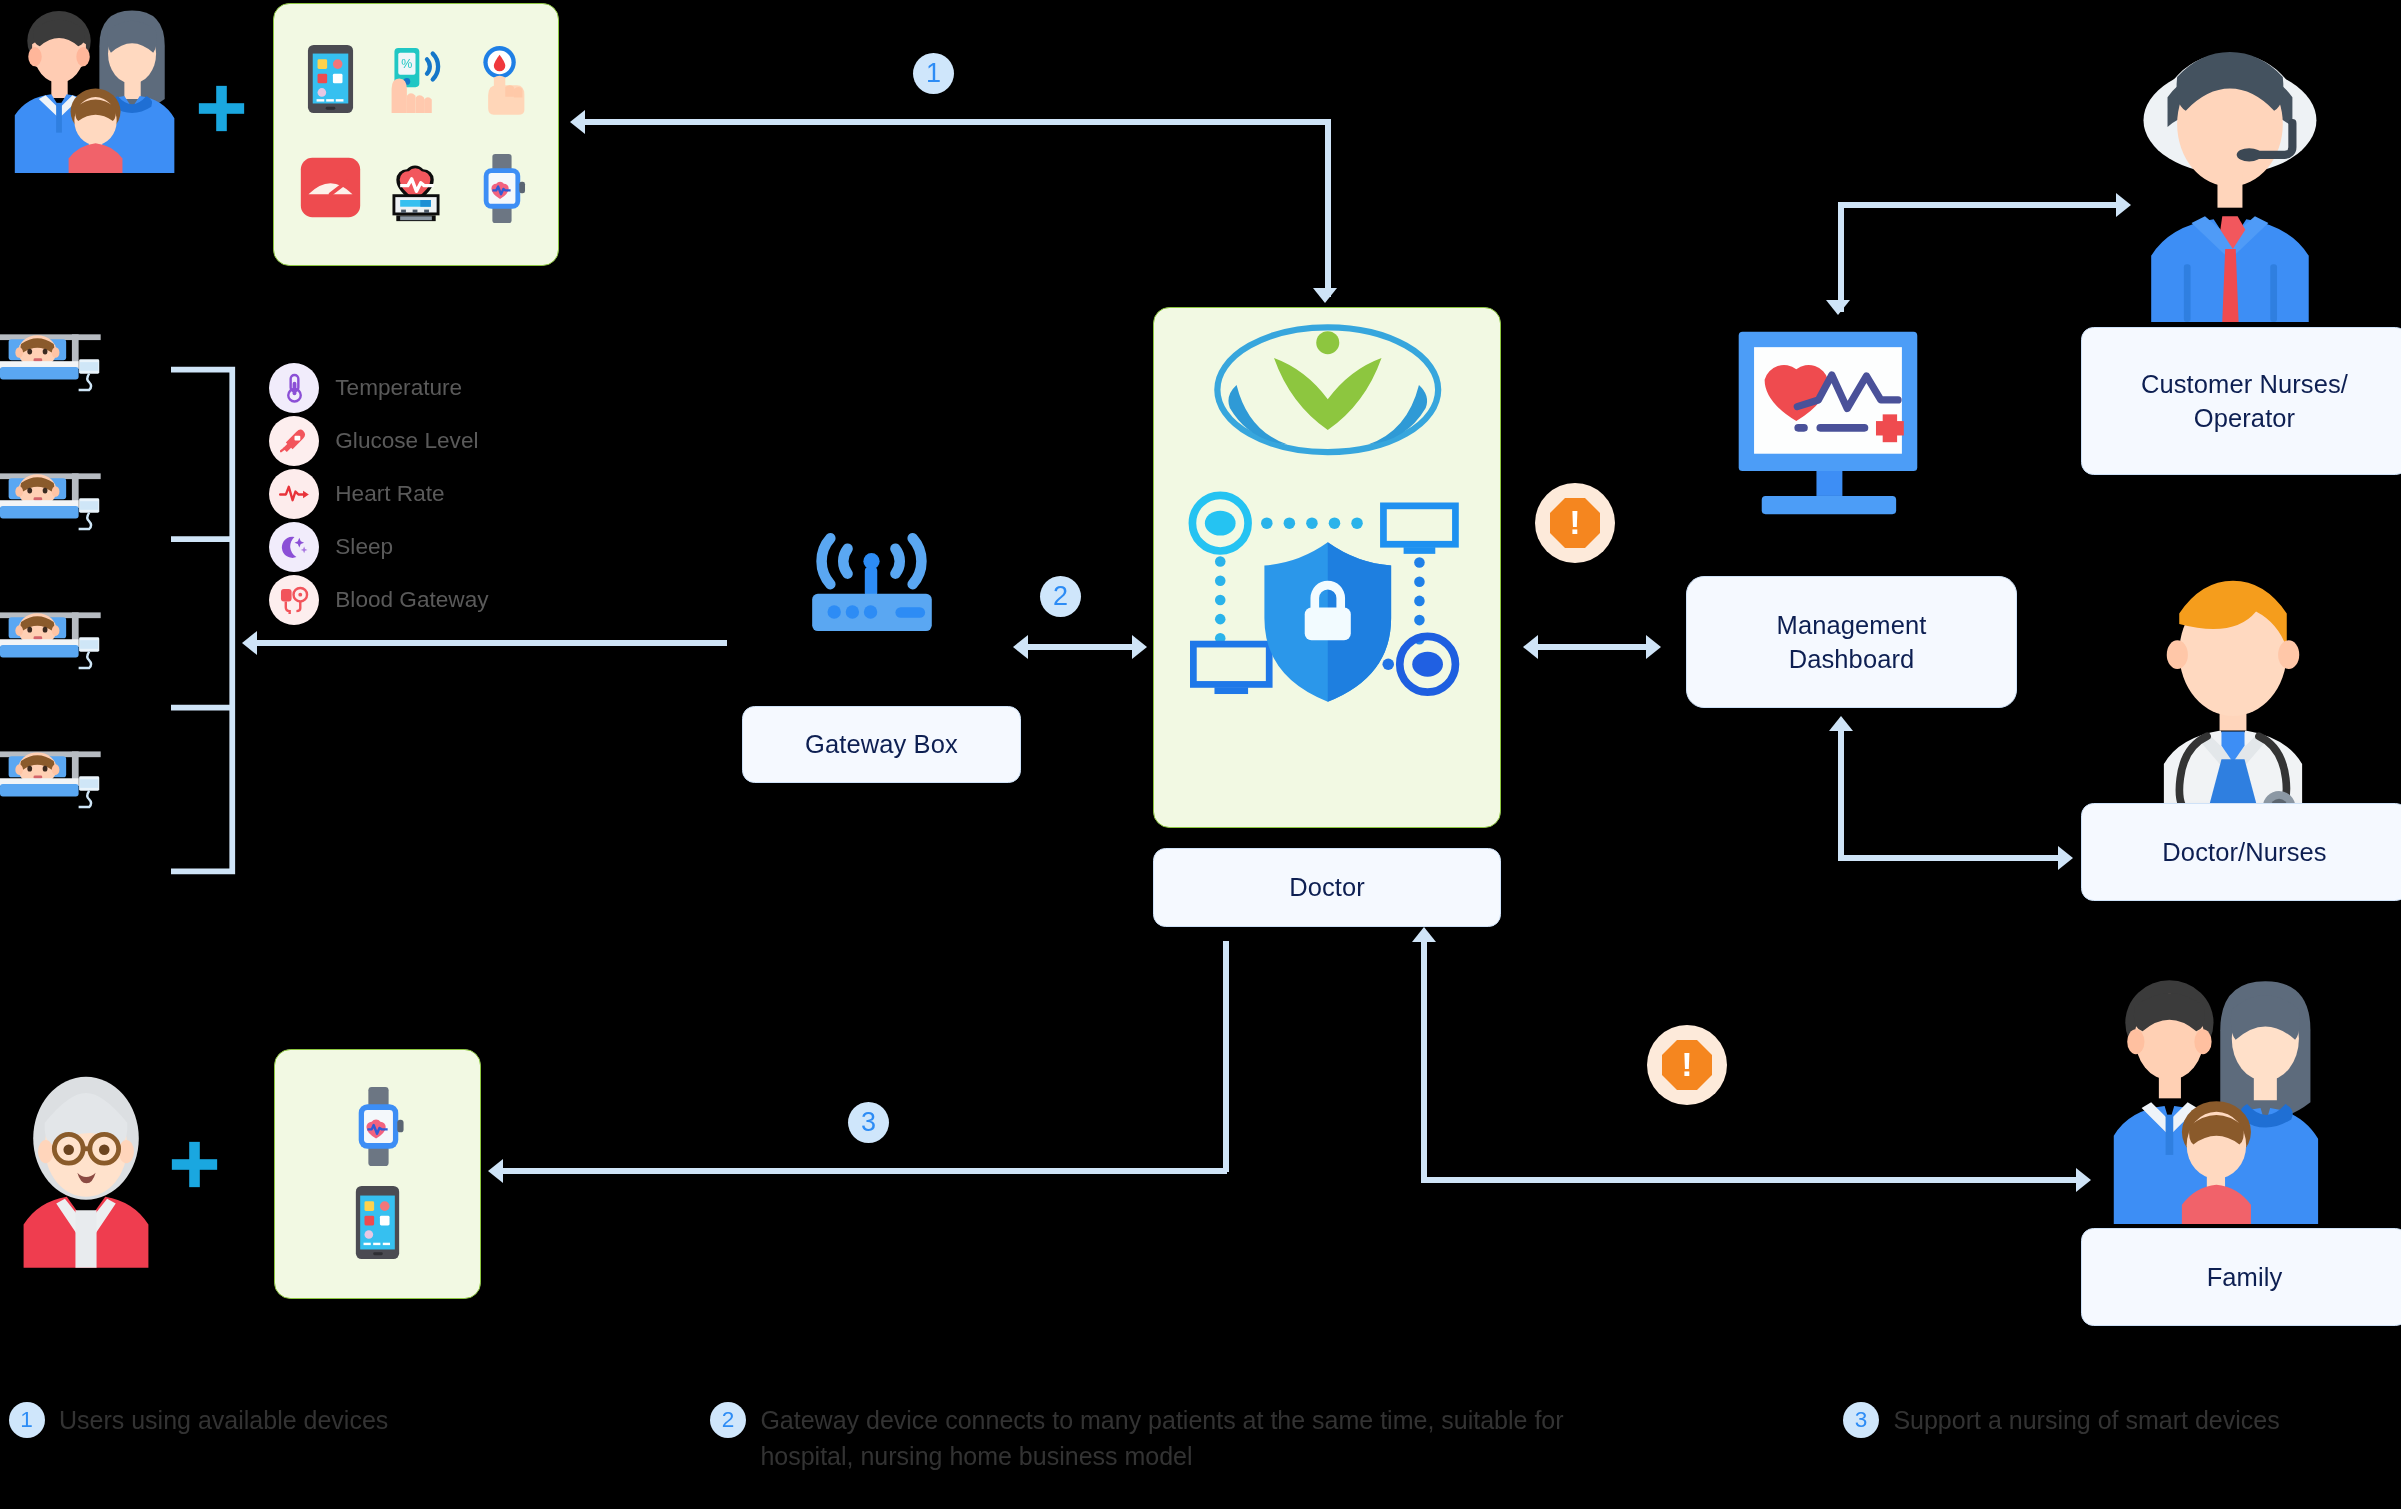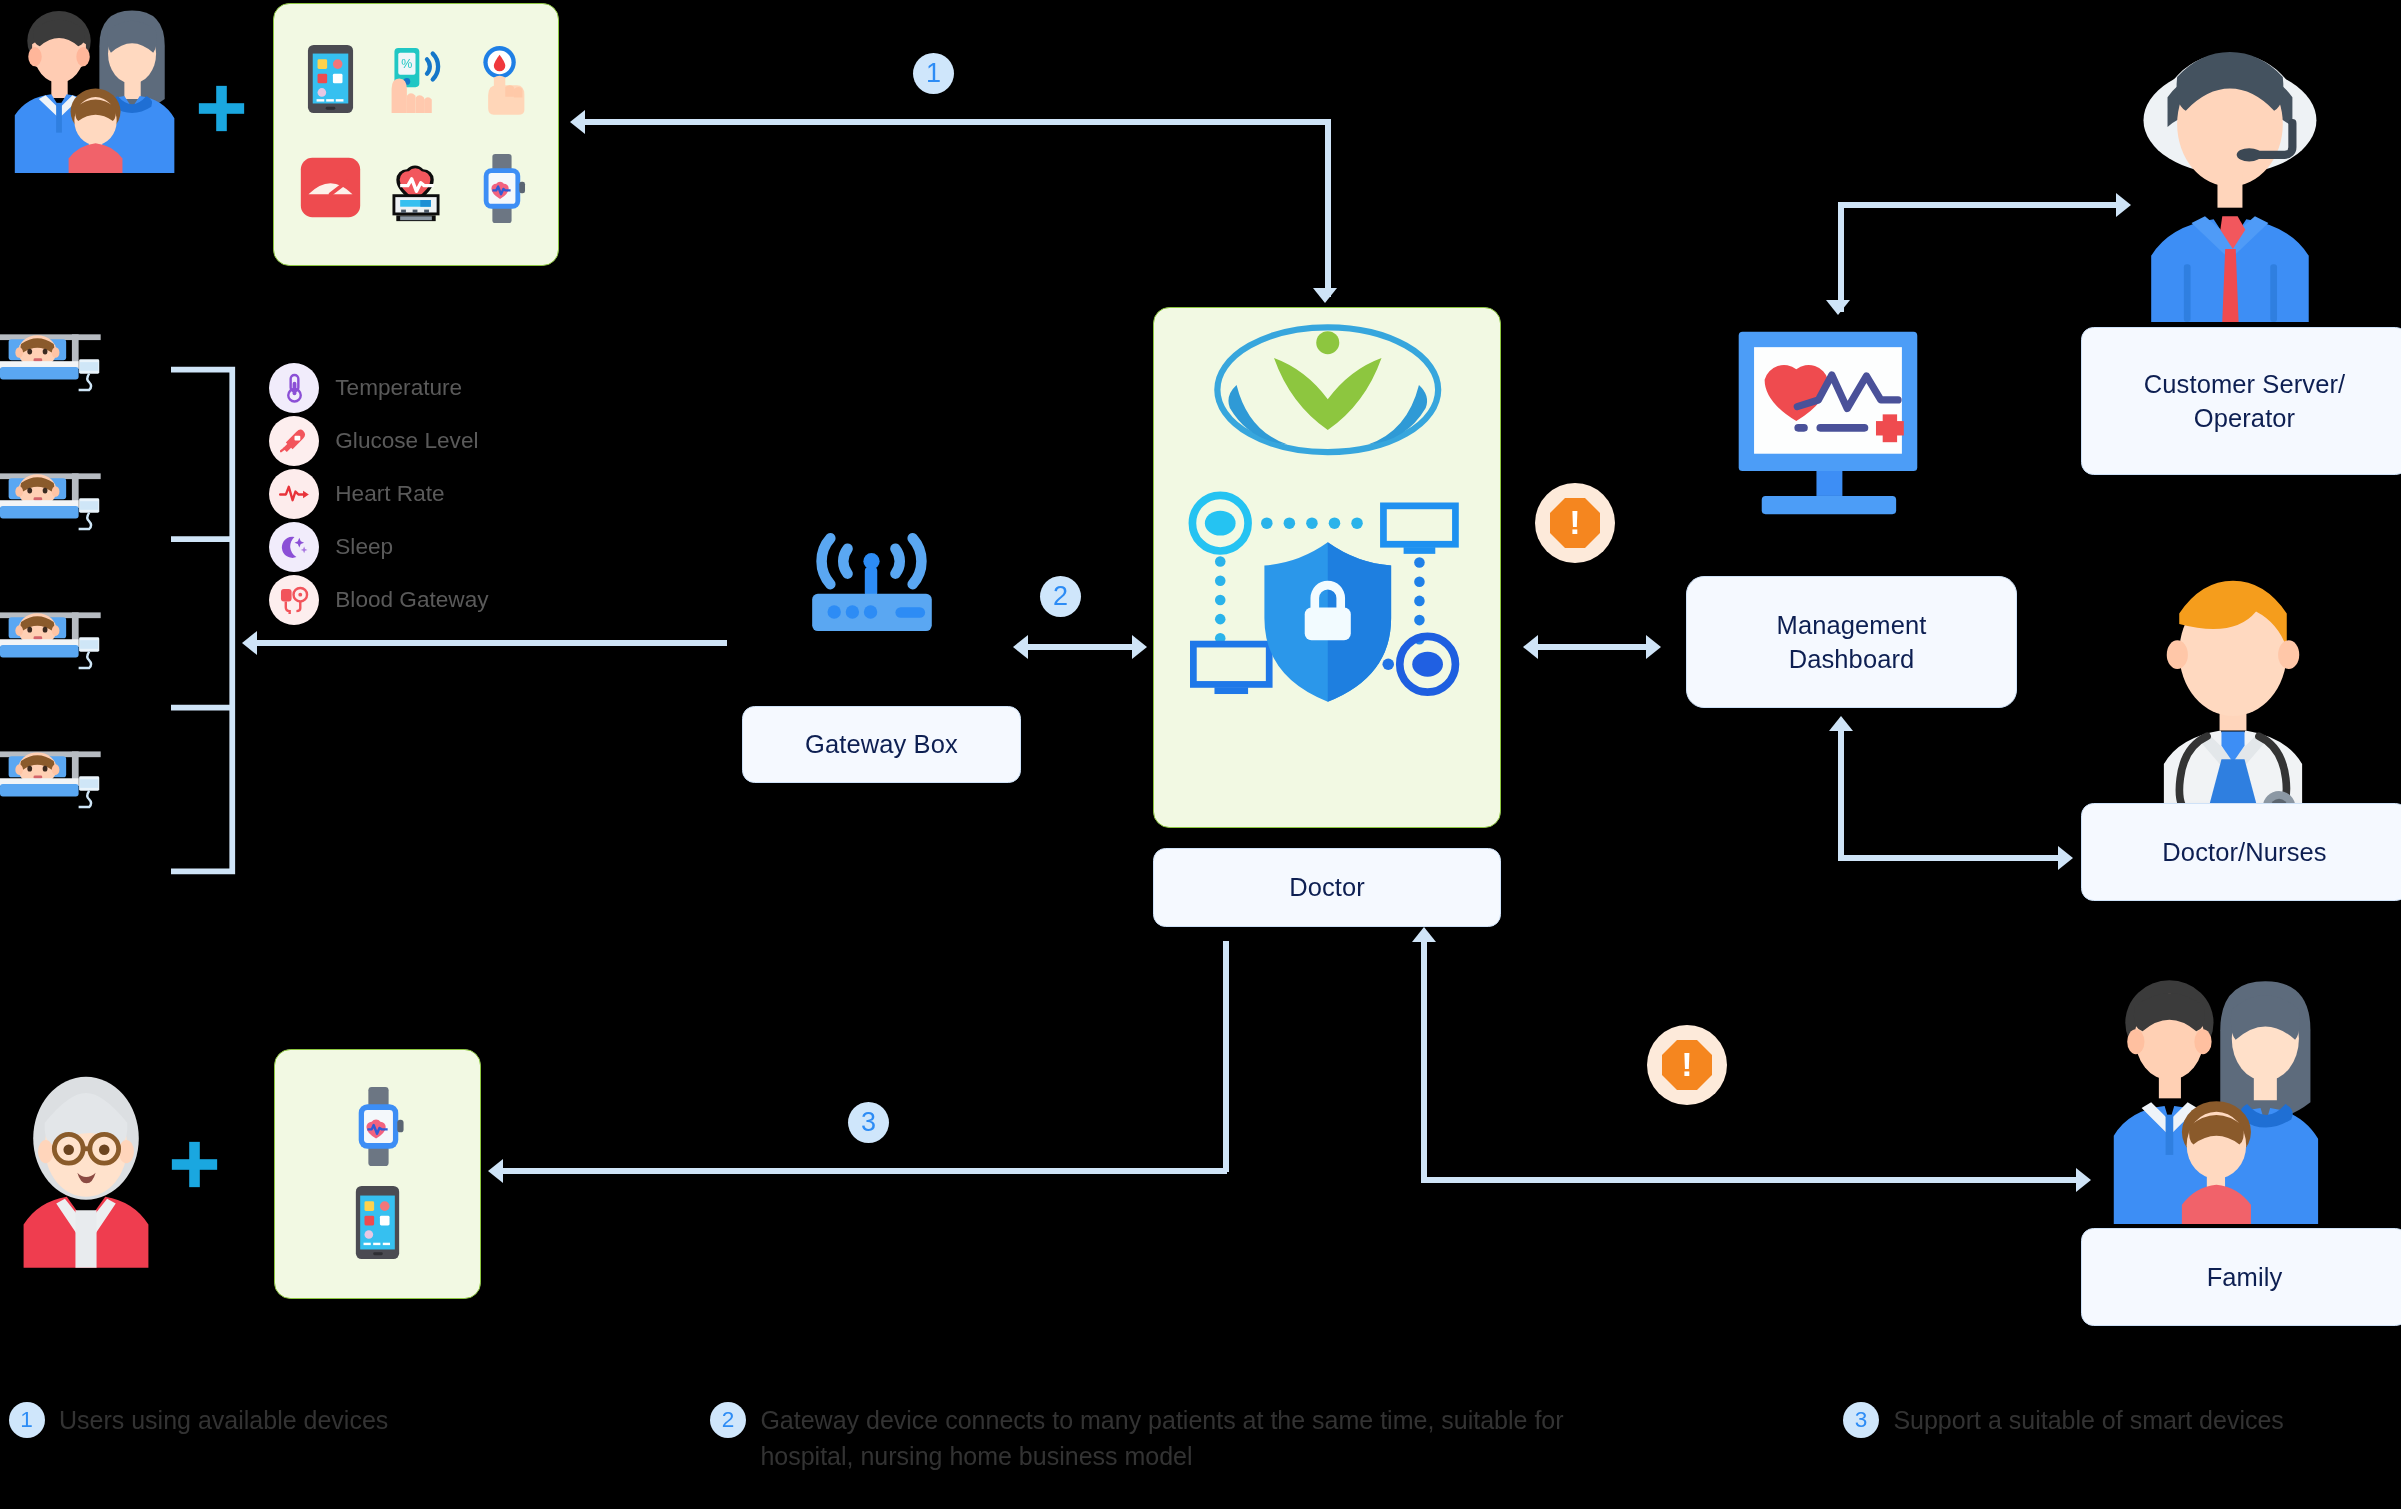--- a/index.html
+++ b/index.html
@@ -499,21 +499,21 @@
     <rect x="186" y="350" width="52" height="72" fill="#ffd5bb"></rect>
     <path d="M48 660 L48 522 q38 -62 130 -76 l34 52 l34 -52 q92 14 130 76 L376 660 z" fill="#3d8ef5"></path>
     <path d="M160 440 l52 44 l52 -44 l28 14 l-80 76 l-80 -76 z" fill="#4f9bf7"></path>
     <path d="M196 440 l32 0 l16 28 l-26 40 l-26 -40 z" fill="#f2575d"></path>
     <path d="M202 508 l22 0 l6 152 l-34 0 z" fill="#ef4b4f"></path>
     <rect x="116" y="540" width="14" height="120" rx="6" fill="#2f7fe0"></rect>
     <rect x="296" y="540" width="14" height="120" rx="6" fill="#2f7fe0"></rect>
   </svg>
 </div>
 <div class="abs label-box" style="left:2081px; top:327px; width:327px; height:148px;">
-  <span style="white-space:pre-line;">Customer Server/
+  <span style="white-space:pre-line;">Customer Nurses/
 Operator</span>
 </div>
 
 <div class="abs" style="left:2137px; top:548px; width:192px; height:269px;">
   <svg viewBox="0 0 400 560" width="192" height="269">
     <path d="M56 560 L56 450 q32 -56 118 -70 l26 40 l26 -40 q86 14 118 70 L344 560 z" fill="#f1f3f5"></path>
     <path d="M148 386 l52 52 l52 -52 l22 10 l-74 86 l-74 -86 z" fill="#e3e7ea"></path>
     <path d="M176 382 l48 0 l0 30 l-24 34 l-24 -34 z" fill="#3d8ef5"></path>
     <path d="M176 440 l48 0 l32 120 l-112 0 z" fill="#2f7fe0"></path>
     <rect x="172" y="310" width="56" height="70" fill="#ffd5bb"></rect>
@@ -628,15 +628,15 @@
   <div class="legend-text">Users using available devices</div>
 </div>
 
 <div class="abs legend-item" style="left:710px; top:1402px; width:932px;">
   <div class="legend-badge">2</div>
   <div class="legend-text">Gateway device connects to many patients at the same time, suitable for hospital, nursing home business model</div>
 </div>
 
 <div class="abs legend-item" style="left:1843px; top:1402px; width:605px;">
   <div class="legend-badge">3</div>
-  <div class="legend-text">Support a suitable of smart devices</div>
+  <div class="legend-text">Support a nursing of smart devices</div>
 </div>
 
 
 </body></html>

